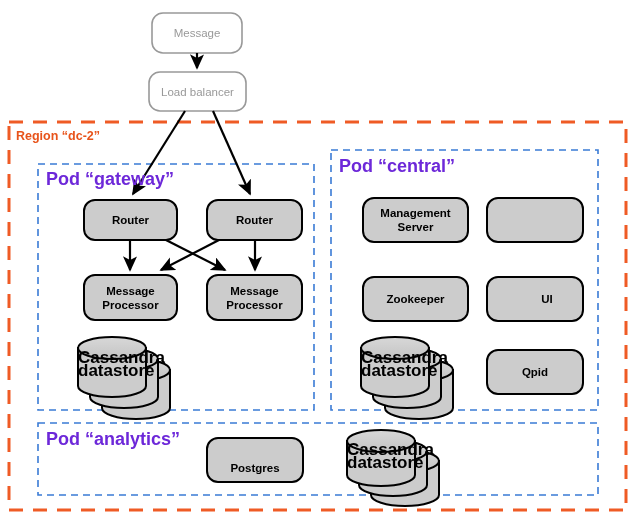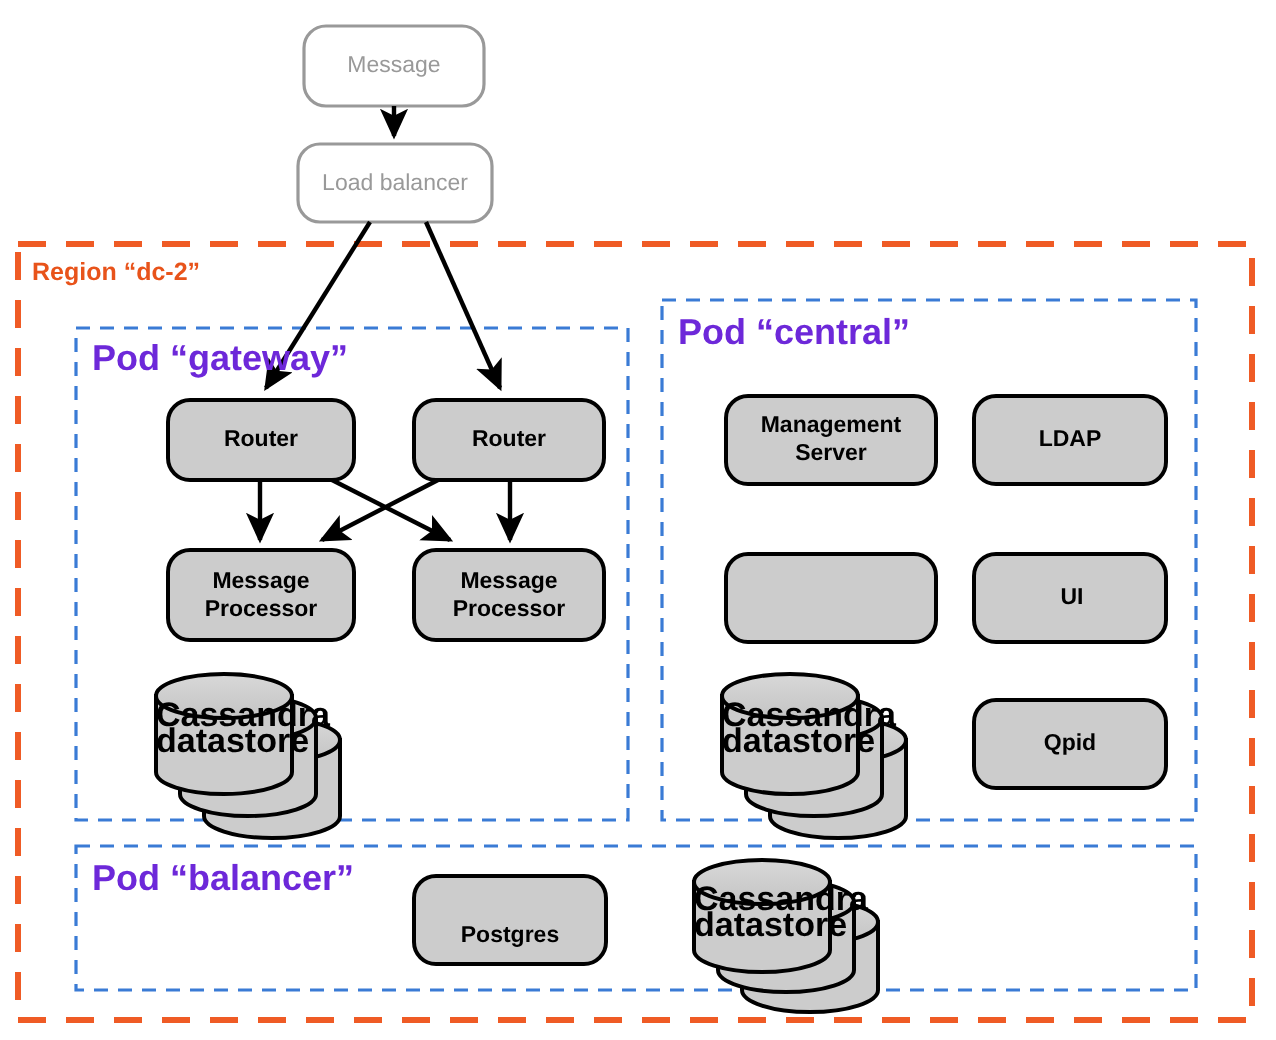--- a/index.html
+++ b/index.html
@@ -164,38 +164,38 @@
       <line x1="255" y1="240" x2="255" y2="270" marker-end="url(#arrowhead)"></line>
       <line x1="166" y1="240" x2="225" y2="270" marker-end="url(#arrowhead)"></line>
       <line x1="219" y1="240" x2="161" y2="270" marker-end="url(#arrowhead)"></line>
     </g>
   </svg>
 
   <div class="region-label" style="left:16px; top:129px;">Region “dc-2”</div>
 
   <div class="pod-label" style="left:46px; top:169px;">Pod “gateway”</div>
   <div class="pod-label" style="left:339px; top:156px;">Pod “central”</div>
-  <div class="pod-label" style="left:46px; top:429px;">Pod “balancer”</div>
+  <div class="pod-label" style="left:46px; top:429px;">Pod “analytics”</div>
 
   <div class="ext-label" style="left:152px; top:13px; width:90px; height:40px;">Message</div>
   <div class="ext-label" style="left:149px; top:72px; width:97px; height:39px;border-radius:13px;">Load balancer</div>
 
   <div class="node-label" style="left:84px; top:200px; width:93px; height:40px;">Router</div>
   <div class="node-label" style="left:207px; top:200px; width:95px; height:40px;">Router</div>
   <div class="node-label" style="left:84px; top:275px; width:93px; height:45px;">Message
 Processor</div>
   <div class="node-label" style="left:207px; top:275px; width:95px; height:45px;">Message
 Processor</div>
   <div class="store-label" style="left:78px; top:351px; width:68px;">Cassandra
 datastore</div>
 
   <div class="node-label" style="left:363px; top:198px; width:105px; height:44px;">Management
 Server</div>
-  <div class="node-label" style="left:487px; top:198px; width:96px; height:44px;">LDAP</div>
-  <div class="node-label" style="left:480px; top:277px; width:112px; height:44px;">UI</div>
+  <div class="node-label" style="left:363px; top:277px; width:105px; height:44px;">Zookeeper</div>
+  <div class="node-label" style="left:491px; top:277px; width:112px; height:44px;">UI</div>
   <div class="store-label" style="left:361px; top:351px; width:68px;">Cassandra
 datastore</div>
   <div class="node-label" style="left:487px; top:350px; width:96px; height:44px;">Qpid</div>
 
   <div class="node-label" style="left:207px; top:438px; width:96px; height:60px;">Postgres</div>
   <div class="store-label" style="left:347px; top:443px; width:68px;">Cassandra
 datastore</div>
 
 </div>
 

